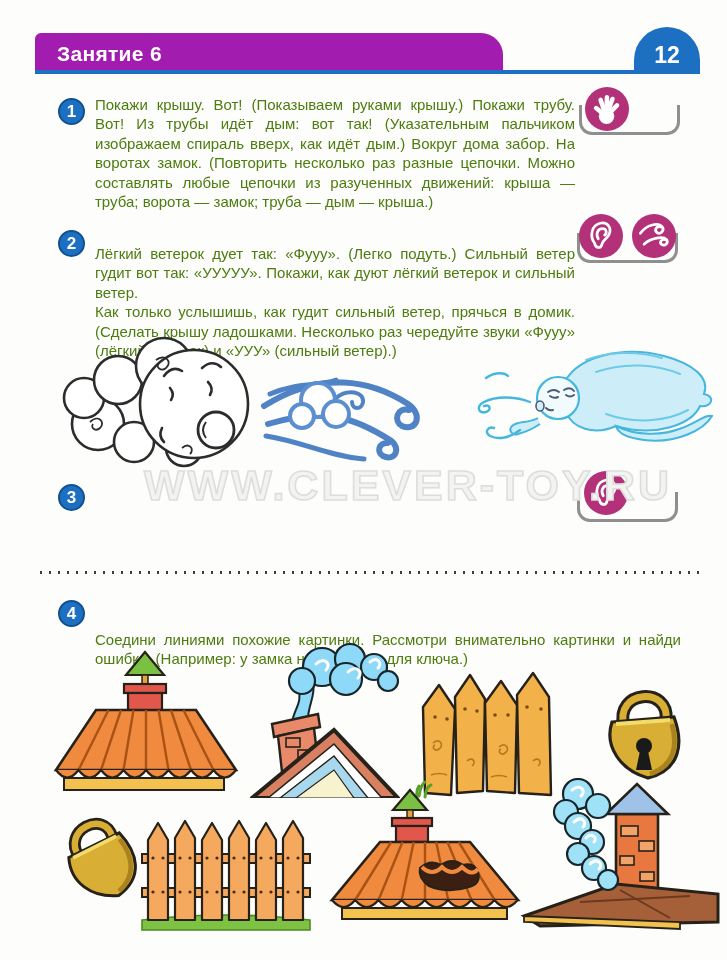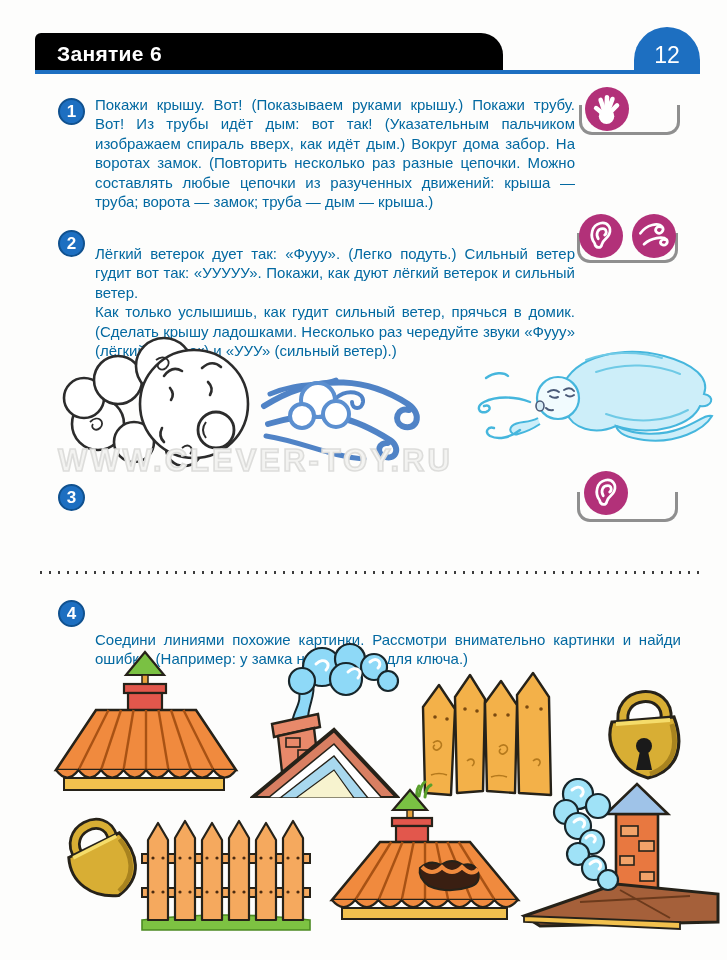--- a/index.html
+++ b/index.html
@@ -4,55 +4,55 @@
 <style>
   html,body{margin:0;padding:0;background:#e8e8e6;}
   #app{
     position:relative;width:727px;height:960px;background:#fdfdfc;
     font-family:"Liberation Sans", sans-serif;color:#1c1c1c;overflow:hidden;
     margin:0 auto;
   }
   
   .lesson-tab{
     position:absolute;left:35px;top:33px;width:468px;height:40px;
-    background:#000000;border-radius:6px 22px 0 0;
+    background:#a21caf;border-radius:6px 22px 0 0;
     color:#fff;font-weight:bold;font-size:21px;line-height:41px;
     padding-left:22px;box-sizing:border-box;letter-spacing:.3px;
   }
   .header-line{position:absolute;left:35px;top:70px;width:665px;height:4px;background:#1d6fc1;}
   .page-tab{
     position:absolute;left:634px;top:27px;width:66px;height:47px;
     background:#1d6fc1;border-radius:33px 33px 0 0;
-    color:#fff;font-weight:normal;font-size:23px;text-align:center;line-height:56px;
+    color:#fff;font-weight:bold;font-size:23px;text-align:center;line-height:56px;
   }
   
   .task-num{
     position:absolute;width:27px;height:27px;border-radius:50%;
     background:#1d6fc1;border:2px solid #10518f;box-sizing:border-box;
     color:#fff;font-weight:bold;font-size:17px;text-align:center;line-height:23px;
   }
   .task-text{
     position:absolute;left:95px;font-size:15px;line-height:19.4px;
-    text-align:justify;white-space:pre-line;color:#0369a1;
+    text-align:justify;white-space:pre-line;color:#4d7c0f;
   }
   
   .icon-tray{
     position:absolute;border:3px solid #8f8f8f;border-top:none;
     border-radius:0 0 13px 13px;box-sizing:border-box;height:30px;width:101px;
   }
   .badge{
     position:absolute;width:44px;height:44px;border-radius:50%;background:#b23179;
     display:flex;align-items:center;justify-content:center;
   }
   .badge svg{width:40px;height:40px;}
   
   .watermark{
-    position:absolute;left:58px;top:443px;width:614px;
-    font-size:31px;font-weight:bold;letter-spacing:3px;white-space:nowrap;
-    color:#f3f3f1;-webkit-text-stroke:1.6px #dddddb;z-index:5;text-align:left;
+    position:absolute;left:58px;top:461px;width:614px;
+    font-size:43px;font-weight:bold;letter-spacing:3px;white-space:nowrap;
+    color:#f3f3f1;-webkit-text-stroke:1.6px #dddddb;z-index:5;text-align:right;
   }
   .dotted-divider{
     position:absolute;left:40px;top:571px;width:662px;height:3px;
     background-image:repeating-linear-gradient(to right,#3c3c3c 0 2.4px,transparent 2.4px 9px);
   }
   .illus,.pic{position:absolute;}
   .pic svg,.illus svg{display:block;}
 </style>
 </head>
 <body>

